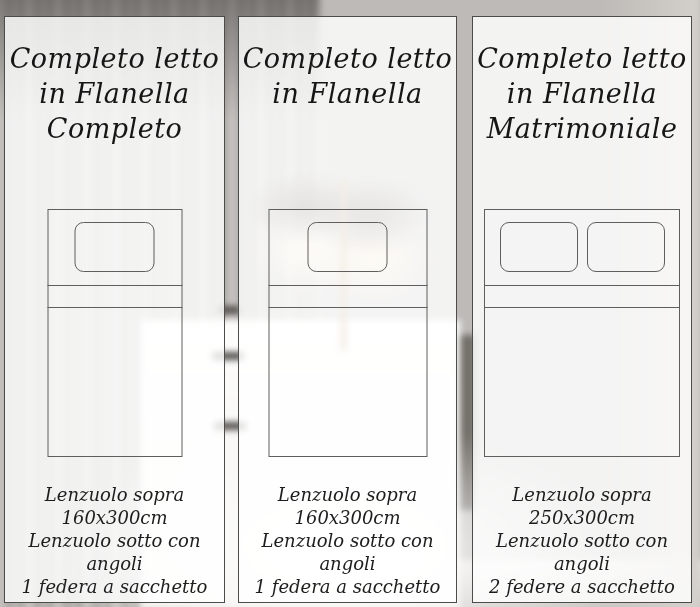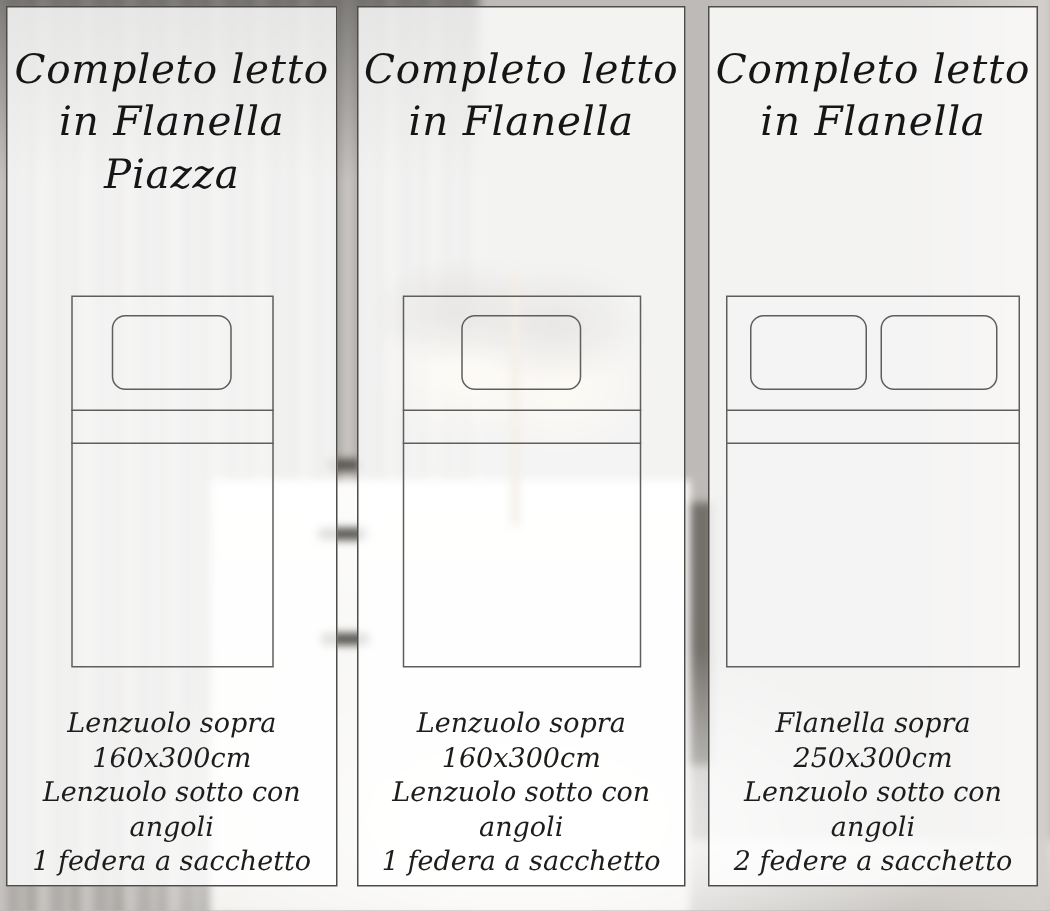--- a/index.html
+++ b/index.html
@@ -55,21 +55,21 @@
       320px 290px,
       26px 175px,
       330px 130px,
       330px 100%,
       100px 100%,
       100% 60px;
   }
   .handle{position:absolute;background:#55524e;border-radius:3px;}
   
   .panel{
-    position:absolute;top:4px;height:587px;
+    position:absolute;top:16px;height:587px;
     background:rgba(255,255,255,.82);
     border:1px solid #4c4c4a;
     box-sizing:border-box;
   }
   .p1{left:4px;width:221px;}
   .p2{left:238px;width:219px;}
   .p3{left:472px;width:220px;}
   .title{
     padding-top:24px;text-align:center;
     font-style:italic;font-size:27px;line-height:35px;
@@ -105,21 +105,21 @@
 <div class="photo">
   <div class="handle" style="left:228px;top:316px;width:22px;height:8px;"></div>
   <div class="handle" style="left:222px;top:362px;width:32px;height:8px;"></div>
   <div class="handle" style="left:224px;top:432px;width:32px;height:8px;"></div>
 </div>
 
 <div class="panel p1">
   <div class="title">
     <div>Completo letto</div>
     <div>in Flanella</div>
-    <div>Piazza</div>
+    <div>Completo</div>
   </div>
   <div class="bed bed-s">
     <div class="pillow-row">
       <div class="pillow"></div>
     </div>
     <div class="fold fold-a"></div>
     <div class="fold fold-b"></div>
   </div>
   <div class="specs">
     <div>Lenzuolo sopra 160x300cm</div>
@@ -146,28 +146,29 @@
     <div>Lenzuolo sotto con angoli</div>
     <div>1 federa a sacchetto</div>
 
   </div>
 </div>
 
 <div class="panel p3">
   <div class="title">
     <div>Completo letto</div>
     <div>in Flanella</div>
+    <div>Matrimoniale</div>
   </div>
   <div class="bed bed-l">
     <div class="pillow-row">
       <div class="pillow"></div>
       <div class="pillow"></div>
     </div>
     <div class="fold fold-a"></div>
     <div class="fold fold-b"></div>
   </div>
   <div class="specs">
-    <div>Flanella sopra 250x300cm</div>
+    <div>Lenzuolo sopra 250x300cm</div>
     <div>Lenzuolo sotto con angoli</div>
     <div>2 federe a sacchetto</div>
 
   </div>
 </div>
 
 </body></html>

